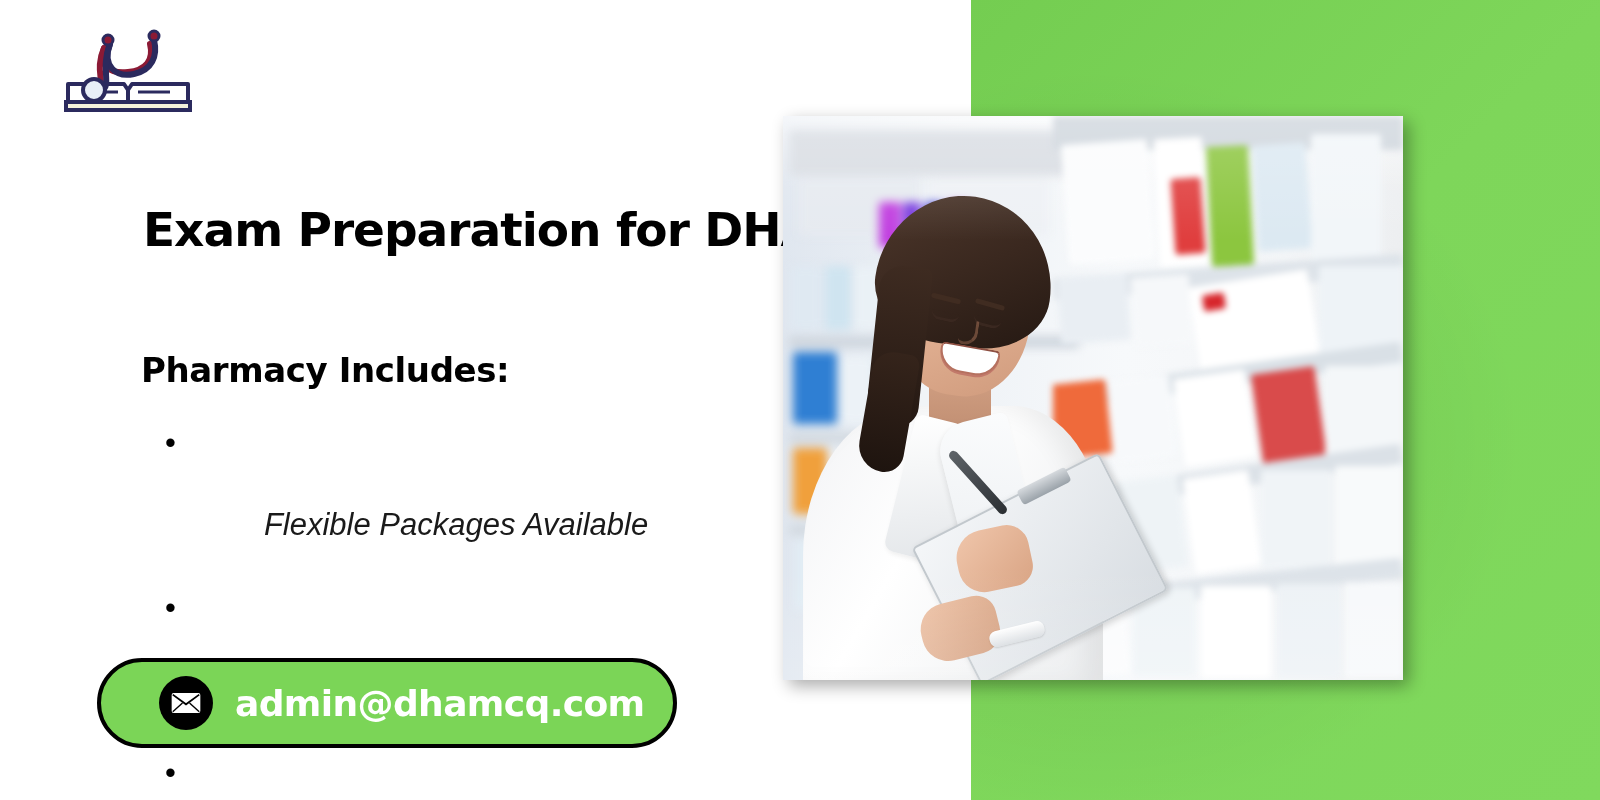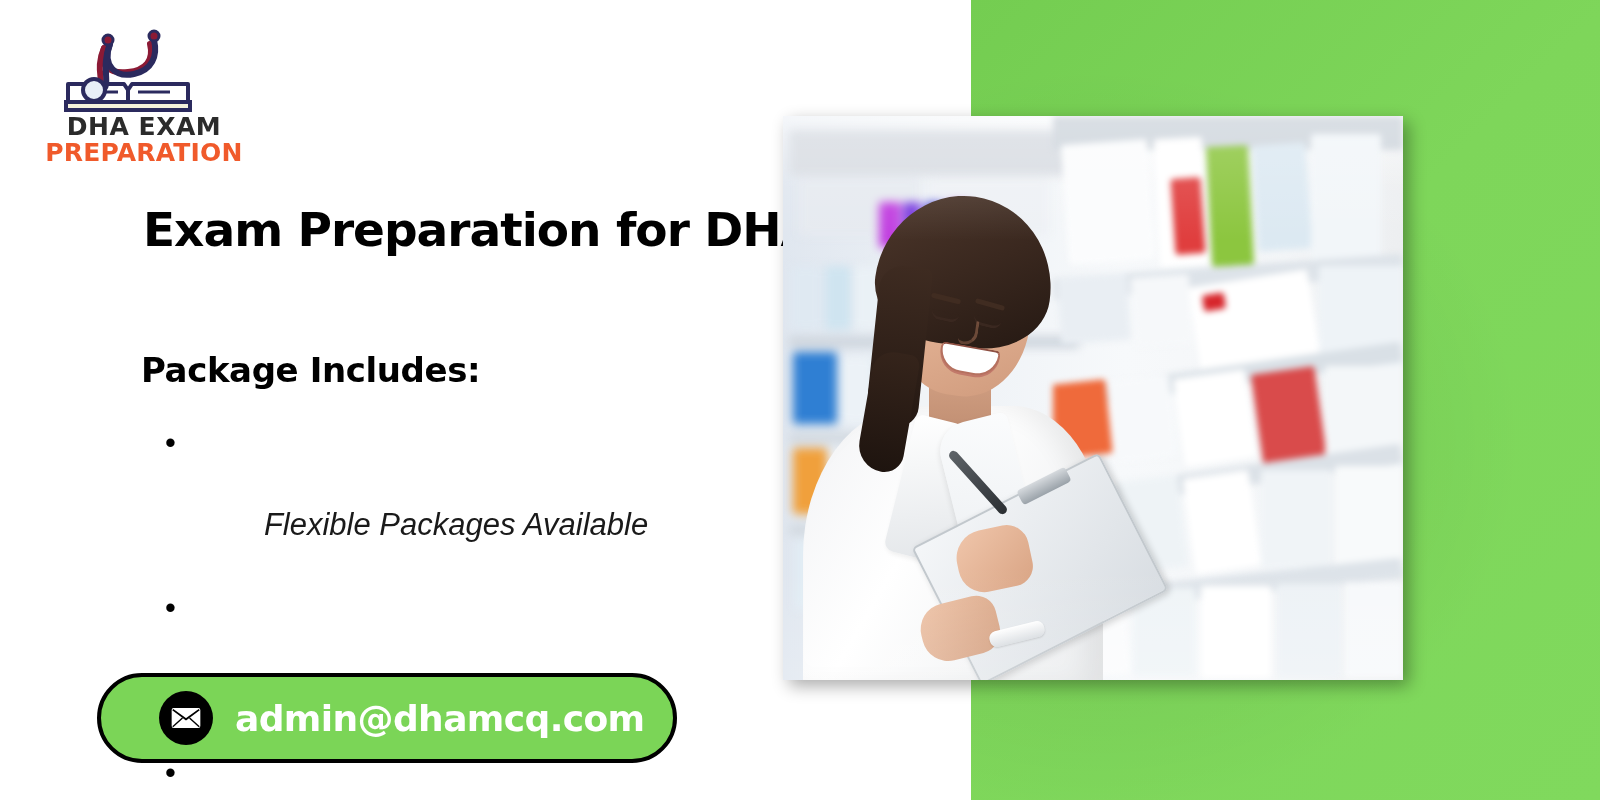--- a/index.html
+++ b/index.html
@@ -144,21 +144,21 @@
     font-style: normal;
     font-size: 31px;
     line-height: 1.33;
     color: #000;
   }
 
   
   .email-btn {
     position: absolute;
     left: 97px;
-    top: 673px;
+    top: 658px;
     width: 580px;
     height: 90px;
     border-radius: 45px;
     background: #7bd557;
     border: 4px solid #000000;
     box-sizing: border-box;
     display: flex;
     align-items: center;
     padding-left: 58px;
     cursor: pointer;
@@ -451,32 +451,28 @@
 
         <path d="M52 22 C44 44, 58 56, 76 52 C94 48, 100 34, 96 18" fill="none" stroke="#2b2a5e" stroke-width="6" stroke-linecap="round"></path>
         <path d="M52 22 C42 46, 54 64, 44 68" fill="none" stroke="#2b2a5e" stroke-width="6" stroke-linecap="round"></path>
 
         <circle cx="50" cy="18" r="5" fill="#8b1a35" stroke="#2b2a5e" stroke-width="3"></circle>
         <circle cx="96" cy="14" r="5" fill="#8b1a35" stroke="#2b2a5e" stroke-width="3"></circle>
 
         <circle cx="36" cy="68" r="11" fill="#e8eef6" stroke="#2b2a5e" stroke-width="4"></circle>
       </svg>
     </div>
-    <div class="logo-text">
-      <span class="logo-line1">DHA EXAM</span>
-      <span class="logo-line2">PREPARATION</span>
-    </div>
   </div>
 
   <div class="headline">
     <span class="headline-main">Exam Preparation for DHA</span>
   </div>
 
   <div class="package">
-    <h2 class="package-title">Package Includes:</h2>
+    <h2 class="package-title">Pharmacy Includes:</h2>
     <ul class="package-list">
       <li>
         <span class="bullet">•</span>
         <span>Flexible Packages Available</span>
       </li>
       <li>
         <span class="bullet">•</span>
         <span>150 MCQs per set</span>
       </li>
       <li>

